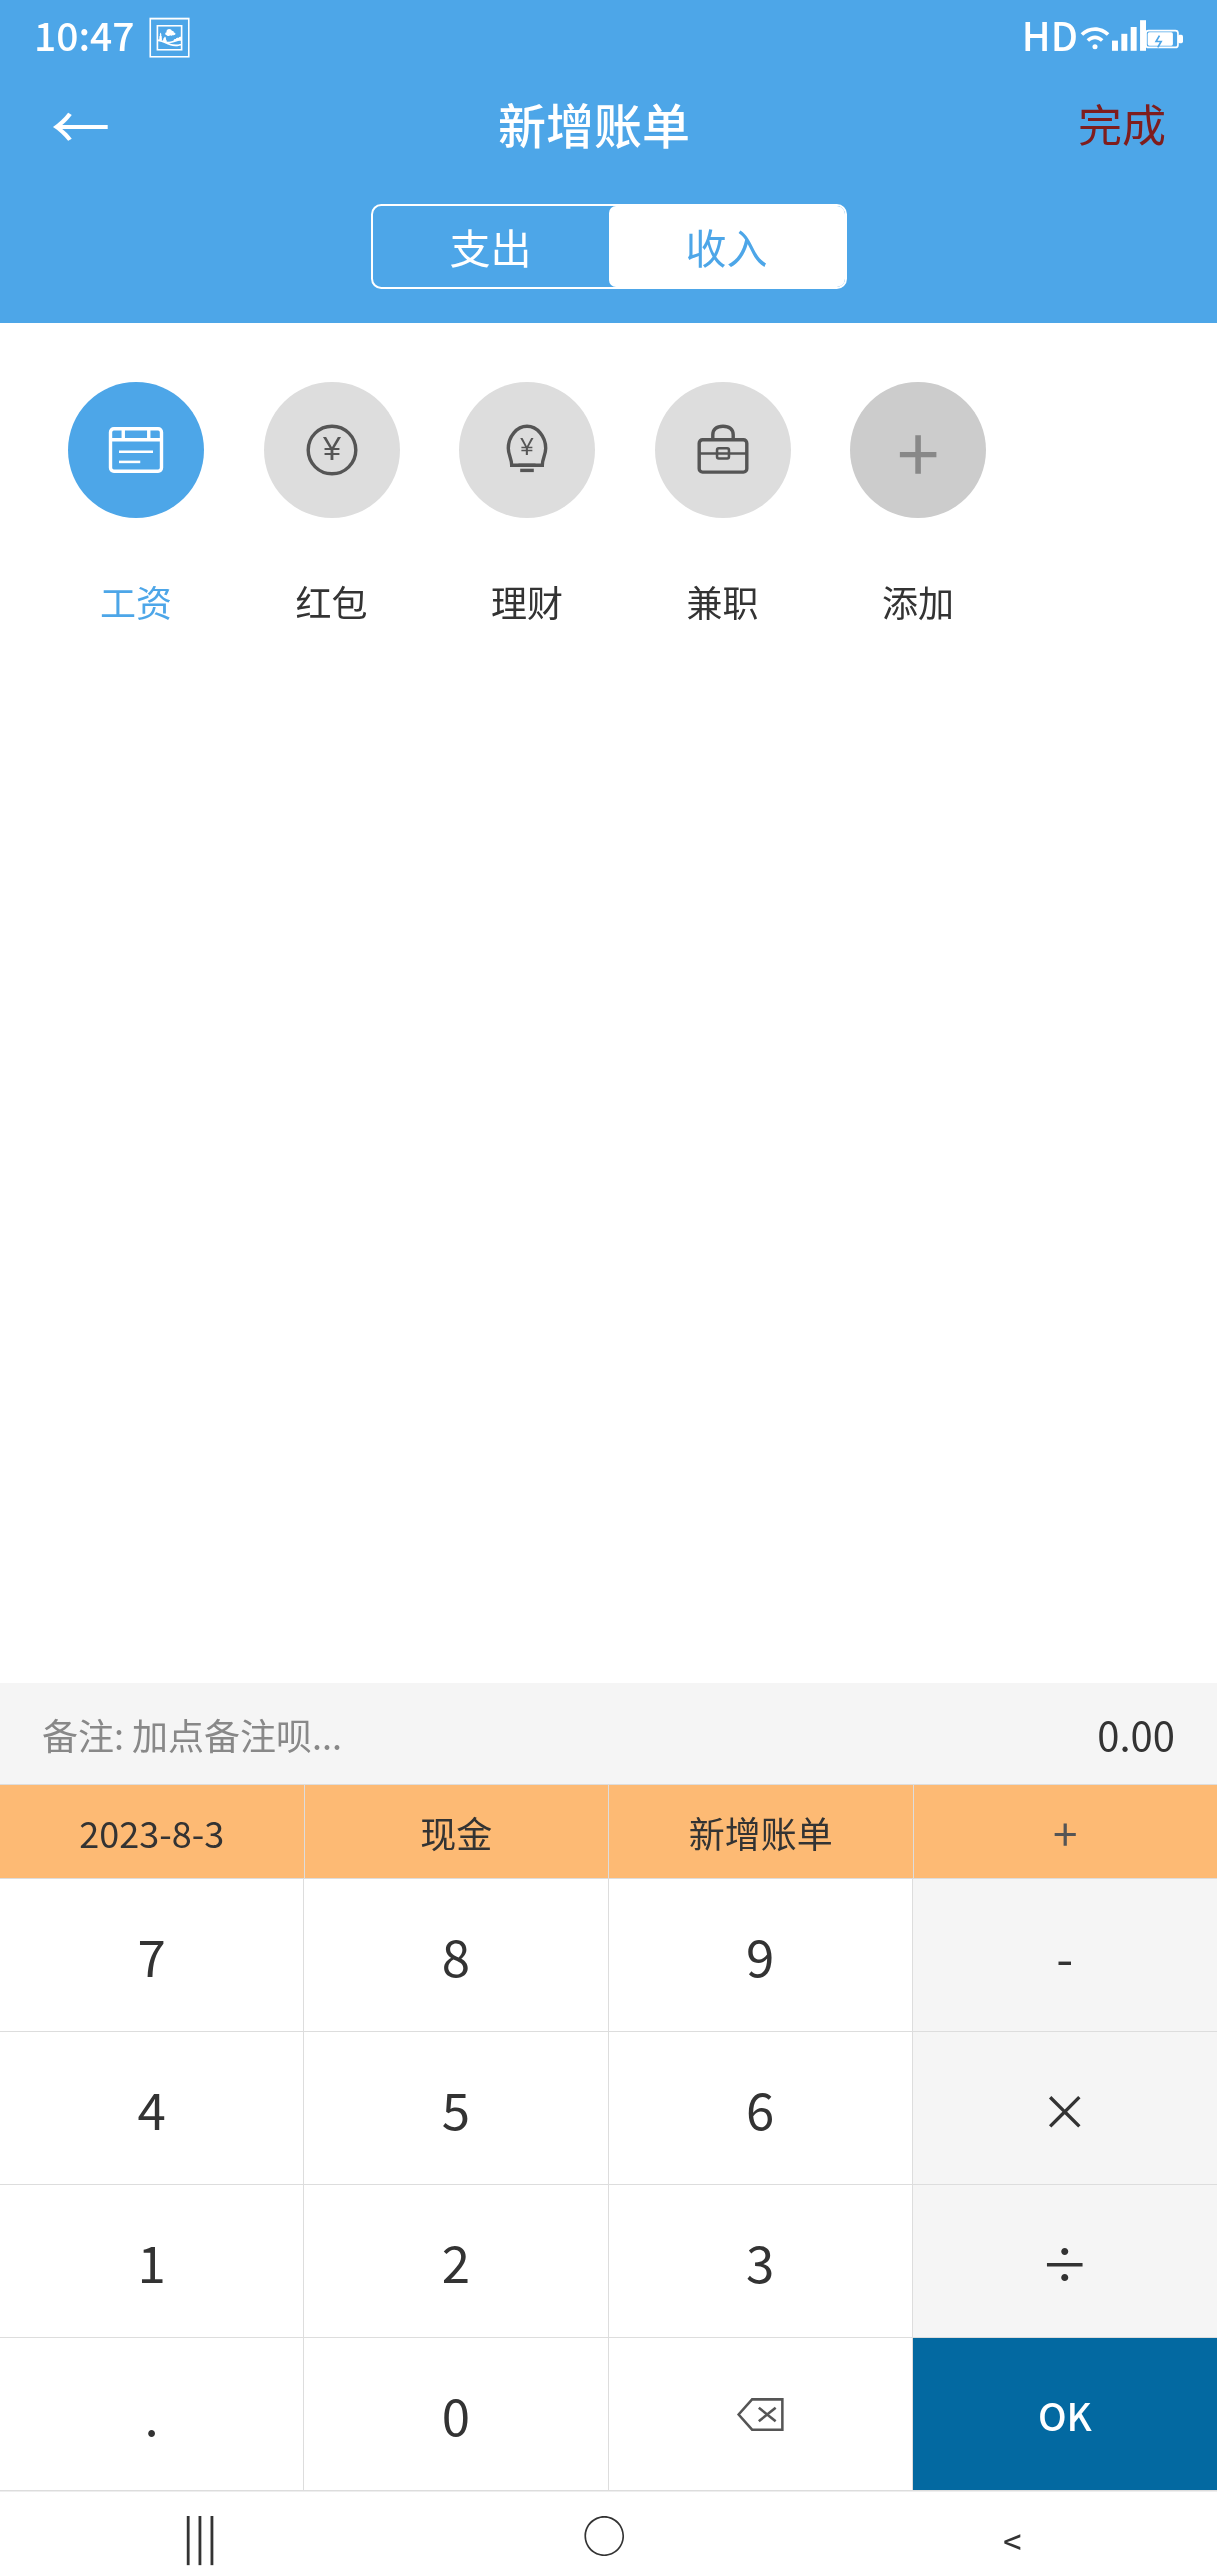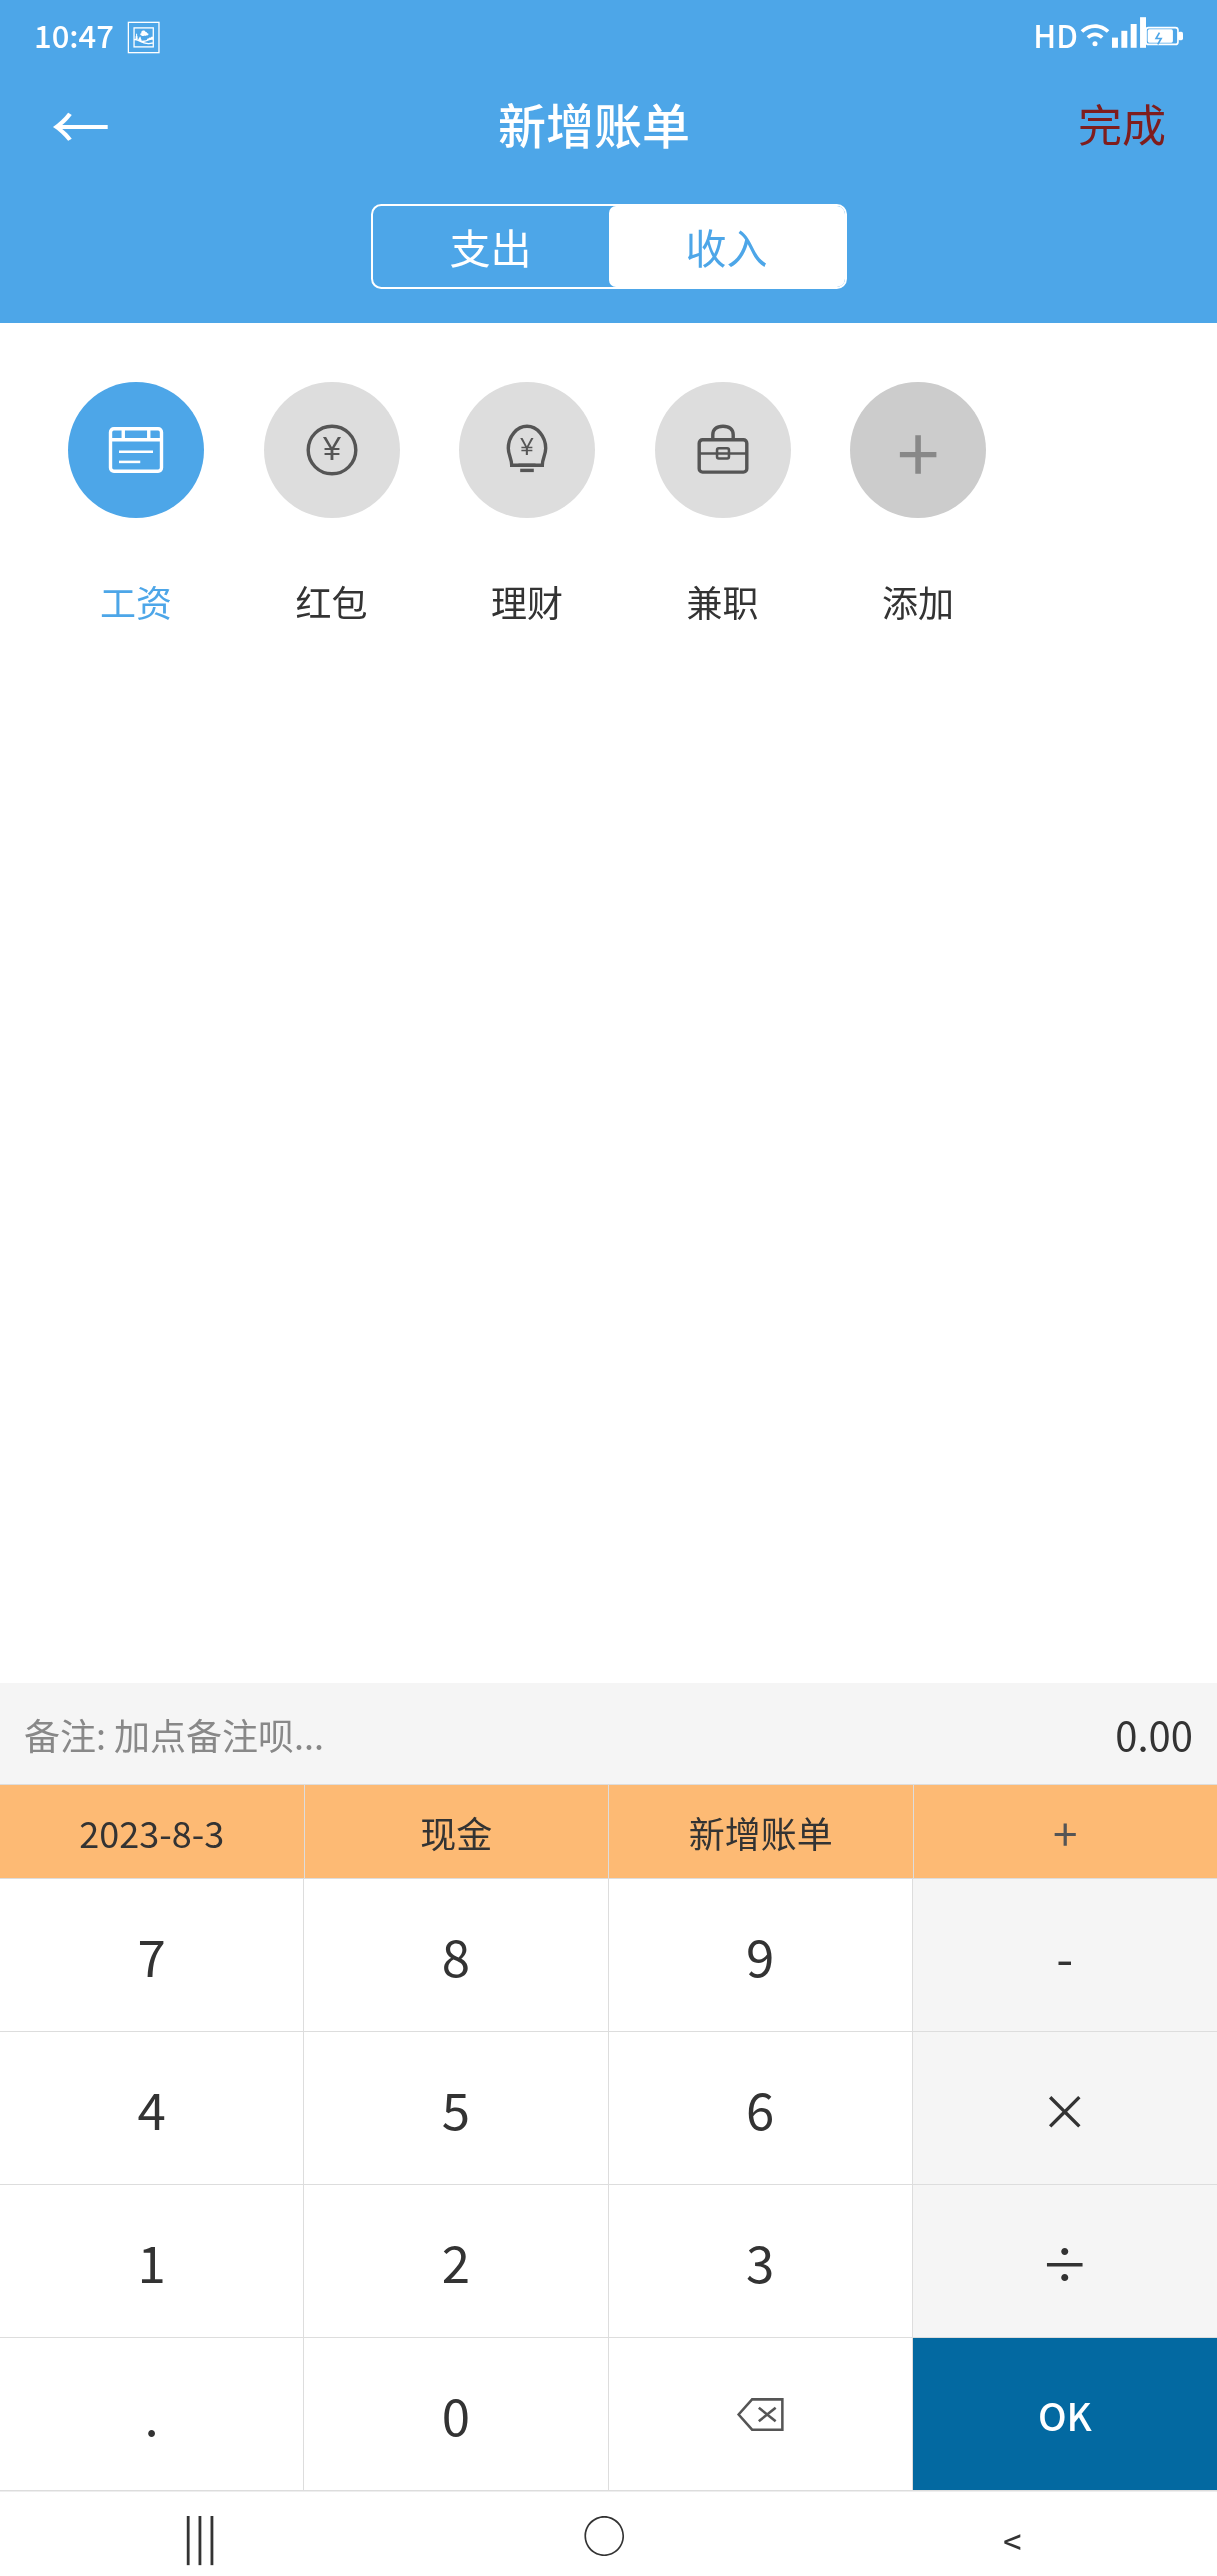--- a/index.html
+++ b/index.html
@@ -14,21 +14,21 @@
 
     
     .status-bar {
       background: #4da6e8;
       height: 68px;
       display: flex;
       align-items: center;
       justify-content: space-between;
       padding: 0 34px;
       color: white;
-      font-size: 31px;
+      font-size: 39px;
       font-weight: 500;
     }
     .status-left { display: flex; align-items: center; gap: 10.2px; }
     .status-right { display: flex; align-items: center; }
 
     
     .header {
       background: #4da6e8;
       height: 110px;
       display: flex;
@@ -138,21 +138,21 @@
       right: 0;
       background: #f0f0f0;
     }
 
     
     .notes-row {
       background: #f5f5f5;
       height: 102px;
       display: flex;
       align-items: center;
-      padding: 0 24px;
+      padding: 0 42px;
       border-bottom: 1.7px solid #ddd;
       gap: 22px;
     }
     .notes-label {
       font-size: 36px;
       color: #888;
     }
     .notes-amount {
       margin-left: auto;
       font-size: 40px;

